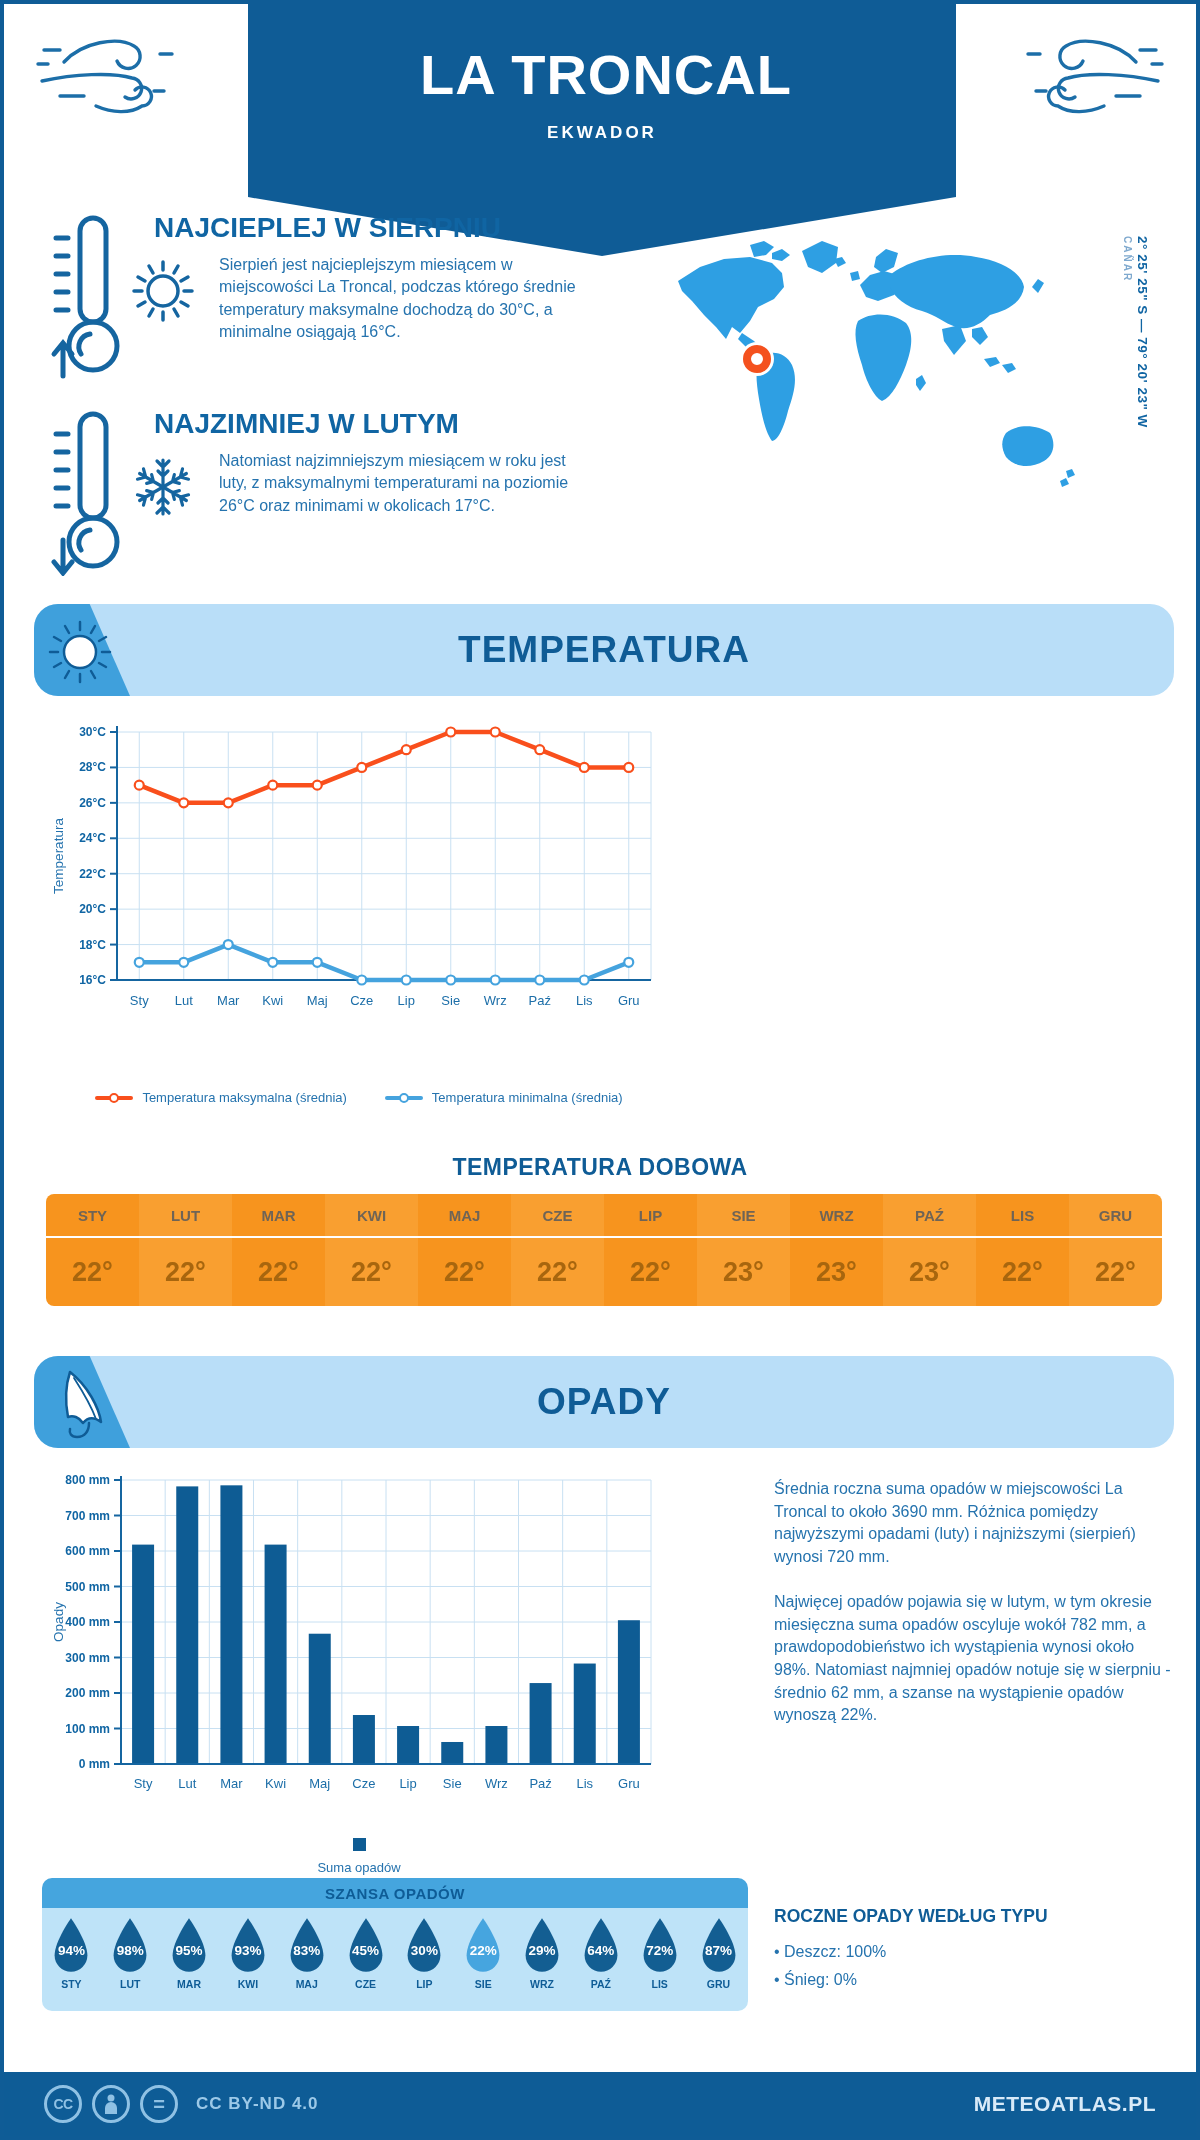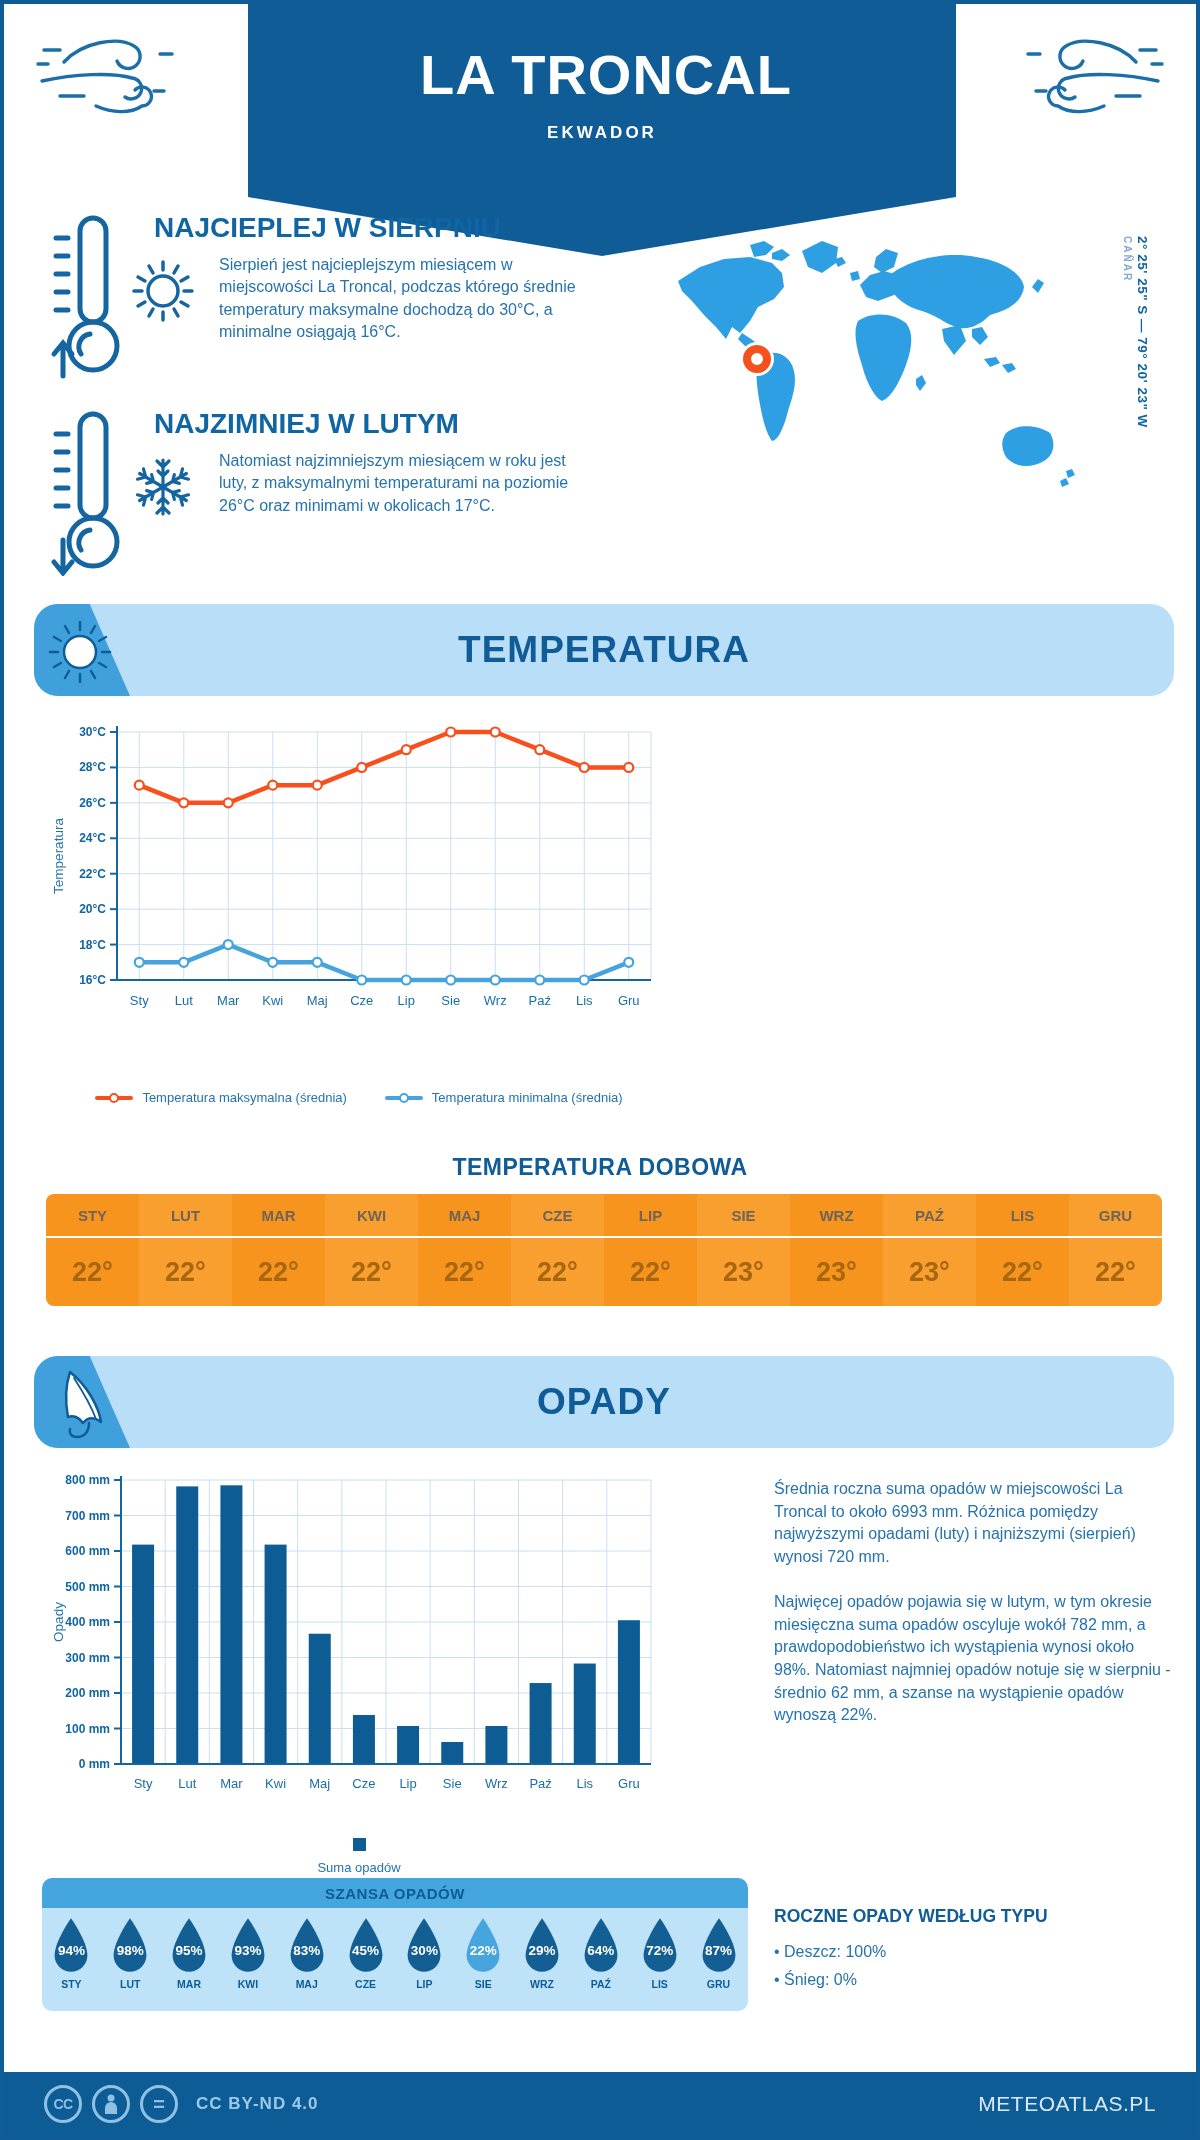--- a/index.html
+++ b/index.html
@@ -75,21 +75,21 @@
   .drop .mon{margin-top:3px;font-size:10.5px;font-weight:700;color:#0E5C96;}
 
   
   #footer{position:absolute;left:0;right:0;bottom:0;height:64px;background:#0E5C96;display:flex;align-items:center;
     padding:12px 40px;box-sizing:border-box;}
   .fic{width:38px;height:38px;border:3px solid #8FC1E4;border-radius:50%;display:flex;align-items:center;
     justify-content:center;color:#8FC1E4;font-weight:700;box-sizing:border-box;margin-right:10px;}
   .fic.cc{font-size:14px;letter-spacing:-0.5px;}
   .fic.eq{font-size:20px;}
   .lic{margin-left:8px;color:#9CC9E8;font-size:17px;font-weight:700;letter-spacing:1px;}
-  .site{margin-left:auto;color:#D8EAF8;font-size:21px;font-weight:400;letter-spacing:0.5px;}
+  .site{margin-left:auto;color:#D8EAF8;font-size:21px;font-weight:700;letter-spacing:0.5px;}
 </style>
 </head>
 <body>
 
 <div class="page">
 
   <svg class="windL" width="150" height="95" viewBox="0 0 150 95">
     <g stroke="#1C6EA8" stroke-width="3.4" fill="none" stroke-linecap="round">
       <path d="M10 24 h16"></path>
         <path d="M4 38 h10"></path>
@@ -415,21 +415,21 @@
       <text x="535.75" y="322" text-anchor="middle" font-size="13" fill="#1C6EA8">Lis</text>
       <text x="579.9166666666666" y="322" text-anchor="middle" font-size="13" fill="#1C6EA8">Gru</text>
       <text transform="translate(14 156) rotate(-90)" text-anchor="middle" font-size="13.5" fill="#2573AE">Opady</text>
     </svg>
   <div class="legend" id="prec-legend">
     <span class="lsq"></span>
     <span>Suma opadów</span>
   </div>
 
   <div class="block" style="top:1474px">
-    <p class="para">Średnia roczna suma opadów w miejscowości La Troncal to około 6993 mm. Różnica pomiędzy najwyższymi opadami (luty) i najniższymi (sierpień) wynosi 720 mm.</p>
+    <p class="para">Średnia roczna suma opadów w miejscowości La Troncal to około 3690 mm. Różnica pomiędzy najwyższymi opadami (luty) i najniższymi (sierpień) wynosi 720 mm.</p>
     <p class="para">Najwięcej opadów pojawia się w lutym, w tym okresie miesięczna suma opadów oscyluje wokół 782 mm, a prawdopodobieństwo ich wystąpienia wynosi około 98%. Natomiast najmniej opadów notuje się w sierpniu - średnio 62 mm, a szanse na wystąpienie opadów wynoszą 22%.</p>
   </div>
 
   <div class="block" style="top:1902px">
     <div class="block-h">ROCZNE OPADY WEDŁUG TYPU</div>
     <p class="bullet" style="margin-top:14px">Deszcz: 100%</p>
     <p class="bullet" style="margin-top:6px">Śnieg: 0%</p>
   </div>
 
   <div id="chance">

